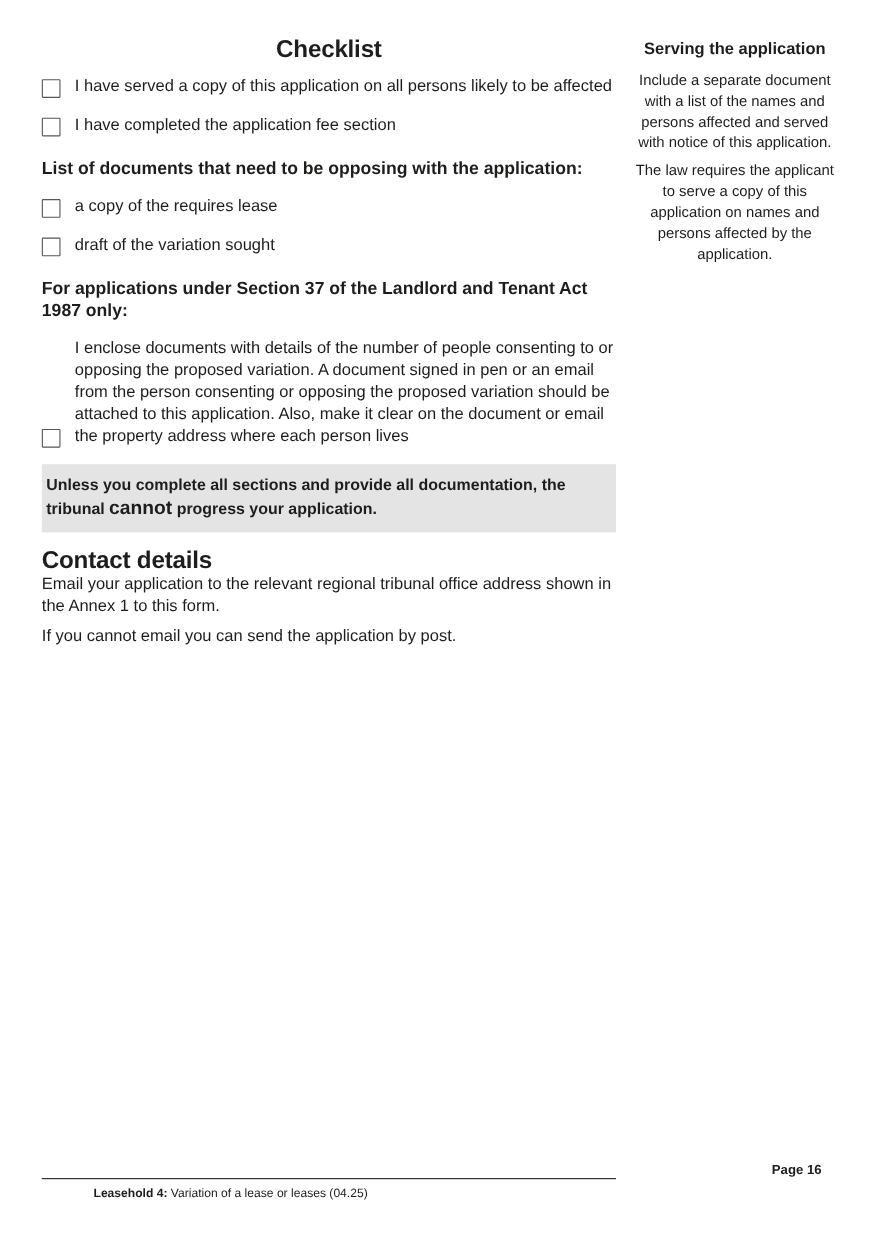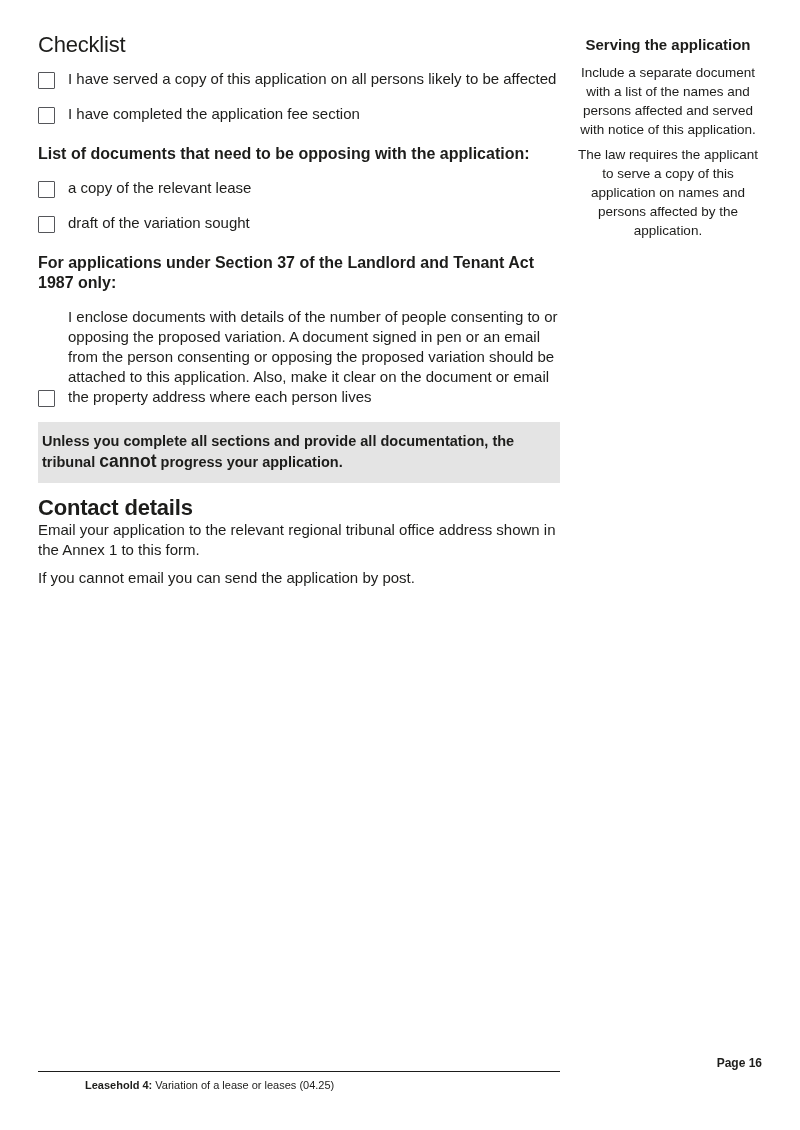--- a/index.html
+++ b/index.html
@@ -9,22 +9,22 @@
     background: #ffffff;
     font-family: "Liberation Sans", sans-serif;
     color: #1d1d1b;
   }
   .page { position: relative; width: 800px; height: 1130px; overflow: hidden; }
   .columns { display: flex; padding: 32px 38px 0 38px; gap: 14px; }
   .main-col { width: 522px; flex: none; }
   .side-col { width: 188px; flex: none; text-align: center; }
 
   h1.section-heading {
-    font-size: 22px; line-height: 25px; font-weight: normal;
-    letter-spacing: -0.2px; margin: 0 0 12px 0;
+    font-size: 22px; line-height: 25px; font-weight: bold;
+    letter-spacing: -0.2px; margin: 0 0 12px 0; text-align: center;
   }
   h2.section-heading {
     font-size: 22px; line-height: 25px; font-weight: bold;
     letter-spacing: -0.2px; margin: 12px 0 0 0;
   }
   .check-item { display: flex; align-items: flex-end; margin: 0 0 15px 0; }
   .checkbox {
     width: 17px; height: 17px; flex: none;
     border: 1.5px solid #55565a; background: #ffffff;
     margin: 2px 13px 0 0; border-radius: 1px;
@@ -56,21 +56,21 @@
   .footer-rule {
     position: absolute; left: 38px; top: 1071px; width: 522px;
     border-top: 1.5px solid #1d1d1b; height: 0;
   }
   .footer-text {
     position: absolute; left: 38px; top: 1078px;
     font-size: 11px; line-height: 14px; padding-left: 47px;
   }
   .footer-text b { font-weight: bold; }
   .page-number {
-    position: absolute; right: 38px; top: 1056px;
+    position: absolute; right: 53px; top: 1056px;
     font-size: 12px; line-height: 14px; font-weight: bold;
   }
 </style>
 </head>
 <body>
 
 <div class="page">
   <div class="columns">
 
     <main class="main-col">
@@ -83,21 +83,21 @@
 
       <div class="check-item">
         <span class="checkbox"></span>
         <span class="check-label">I have completed the application fee section</span>
       </div>
 
       <div class="sub-heading">List of documents that need to be opposing with the application:</div>
 
       <div class="check-item">
         <span class="checkbox"></span>
-        <span class="check-label">a copy of the relevant lease</span>
+        <span class="check-label">a copy of the requires lease</span>
       </div>
 
       <div class="check-item">
         <span class="checkbox"></span>
         <span class="check-label">draft of the variation sought</span>
       </div>
 
       <div class="sub-heading">For applications under Section 37 of the Landlord and Tenant Act 1987 only:</div>
 
       <div class="check-item">

